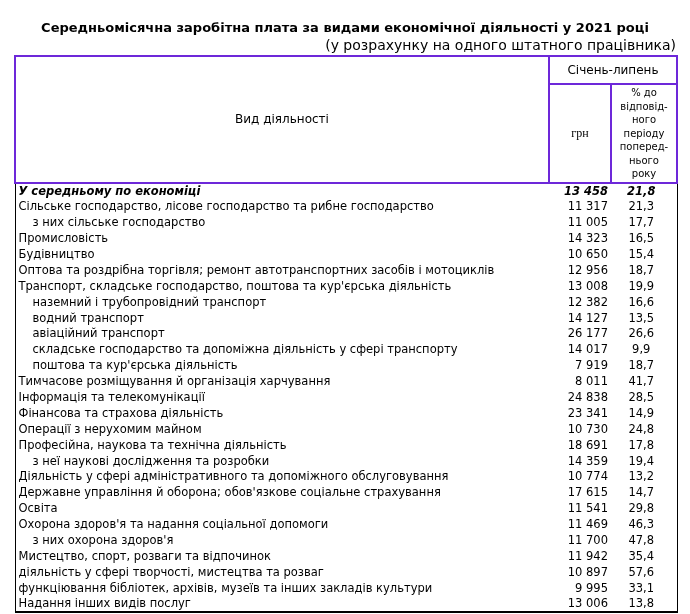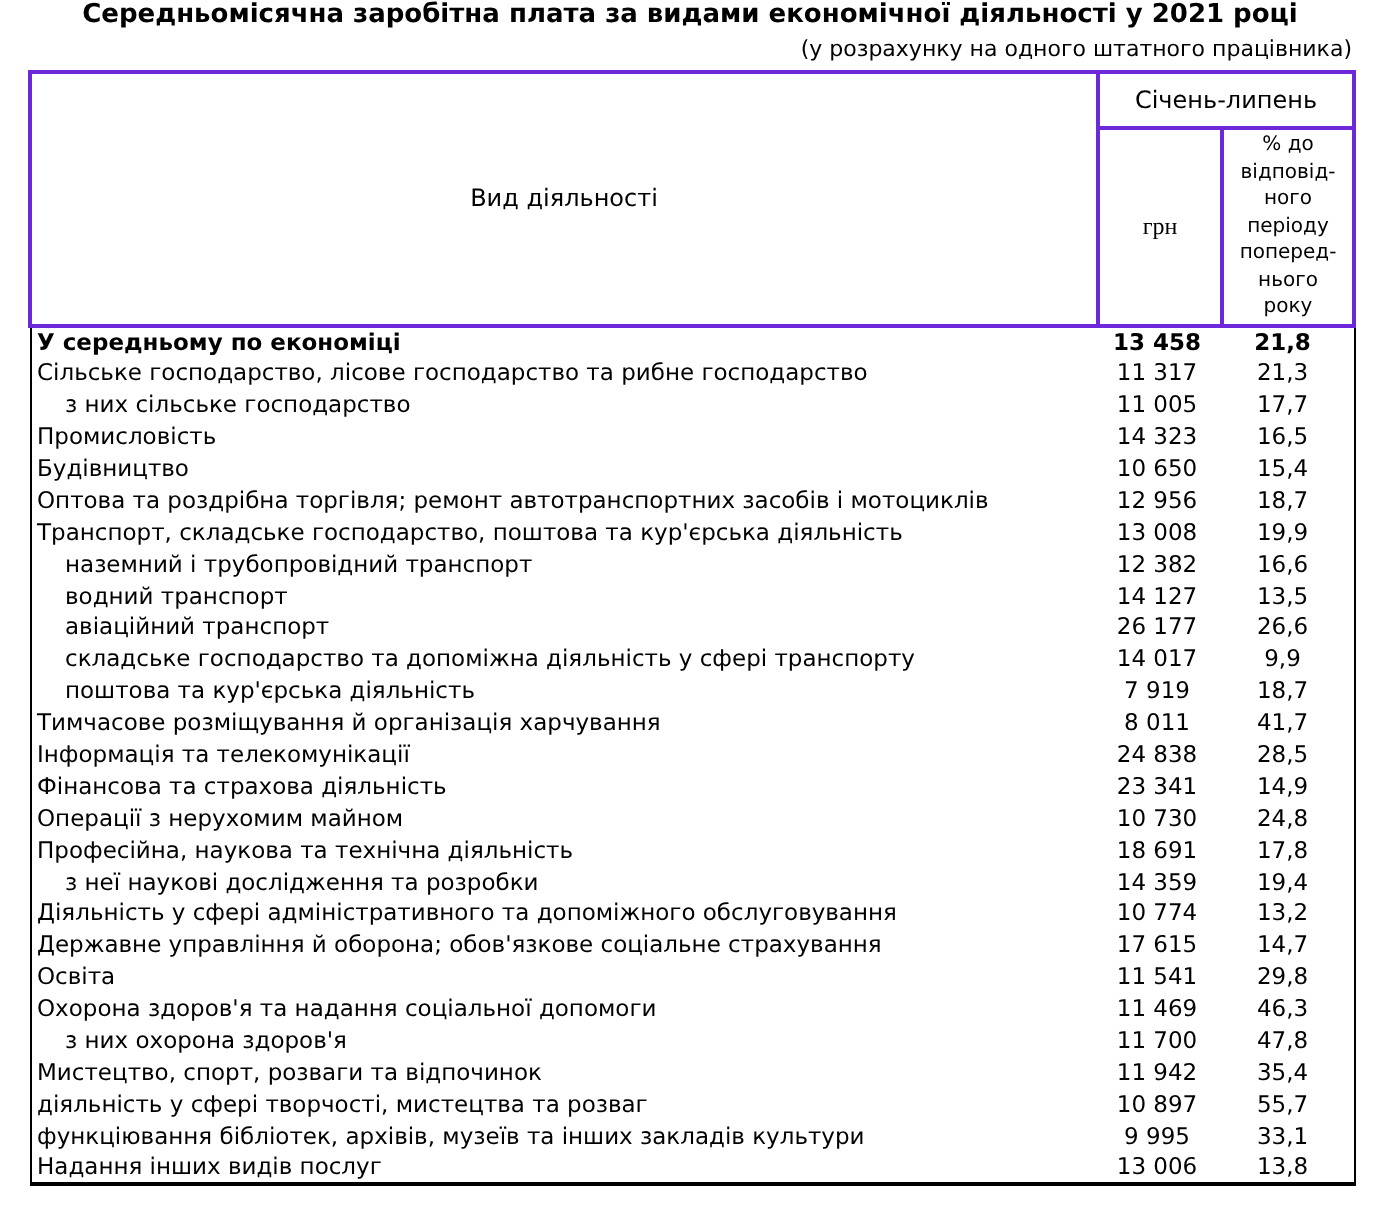--- a/index.html
+++ b/index.html
@@ -8,30 +8,30 @@
     background: #ffffff;
     color: #000000;
     font-family: "DejaVu Sans", "Liberation Sans", sans-serif;
   }
   .page {
     width: 690px;
     height: 614px;
     overflow: hidden;
   }
   .title {
-    margin-top: 0;
+    margin-top: 20px;
     text-align: center;
     font-size: 13px;
     font-weight: bold;
     line-height: 16px;
   }
   .subtitle {
     margin: 2px 14px 3px 0;
     text-align: right;
-    font-size: 11px;
+    font-size: 14px;
     line-height: 14px;
   }
   table.stat {
     margin-left: 14px;
     width: 662px;
     table-layout: fixed;
     border-collapse: collapse;
     border: 1px solid #000;
     border-top: 2px solid #000;
     border-bottom: 2px solid #000;
@@ -60,23 +60,23 @@
   }
 
   tbody td {
     font-size: 11.5px;
     height: 15.9px;
     vertical-align: middle;
     white-space: nowrap;
     overflow: hidden;
   }
   td.label { padding-left: 3px; }
-  td.num { text-align: center; padding-right: 3px; }
+  td.num { text-align: right; padding-right: 3px; }
   td.num-pct { text-align: center; padding-right: 5px; }
-  tr.bold td { font-weight: bold; }
+  tr.bold td { font-weight: bold; font-style: italic; }
   tr.sub td.label { padding-left: 17px; }
 </style>
 </head>
 <body>
 
 <div class="page">
 
   <div class="title">Середньомісячна заробітна плата за видами економічної діяльності у 2021 році</div>
 
   <div class="subtitle">(у розрахунку на одного штатного працівника)</div>
@@ -220,21 +220,21 @@
     <td class="num num-pct">47,8</td>
   </tr>
         <tr>
     <td class="label">Мистецтво, спорт, розваги та відпочинок</td>
     <td class="num">11 942</td>
     <td class="num num-pct">35,4</td>
   </tr>
         <tr>
     <td class="label">діяльність у сфері творчості, мистецтва та розваг</td>
     <td class="num">10 897</td>
-    <td class="num num-pct">55,7</td>
+    <td class="num num-pct">57,6</td>
   </tr>
         <tr>
     <td class="label">функціювання бібліотек, архівів, музеїв та інших закладів культури</td>
     <td class="num">9 995</td>
     <td class="num num-pct">33,1</td>
   </tr>
         <tr>
     <td class="label">Надання інших видів послуг</td>
     <td class="num">13 006</td>
     <td class="num num-pct">13,8</td>

